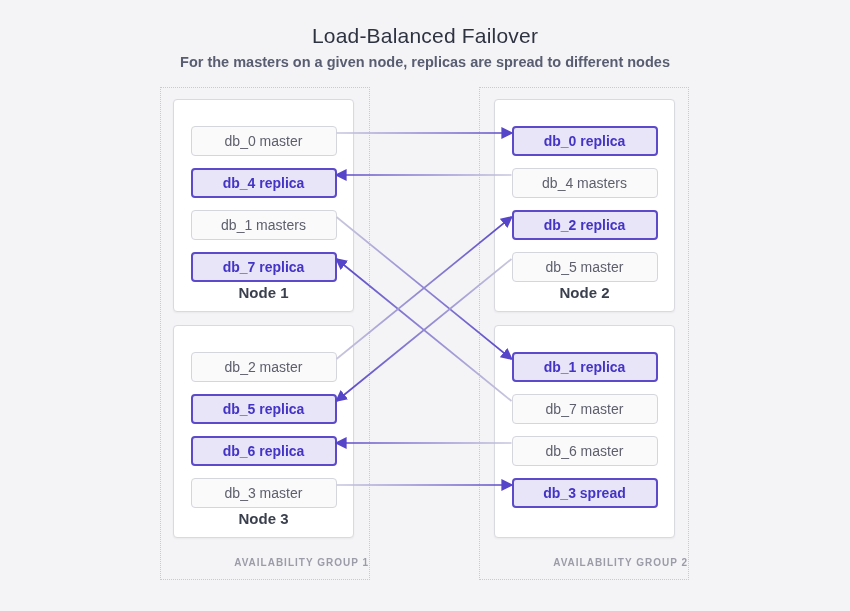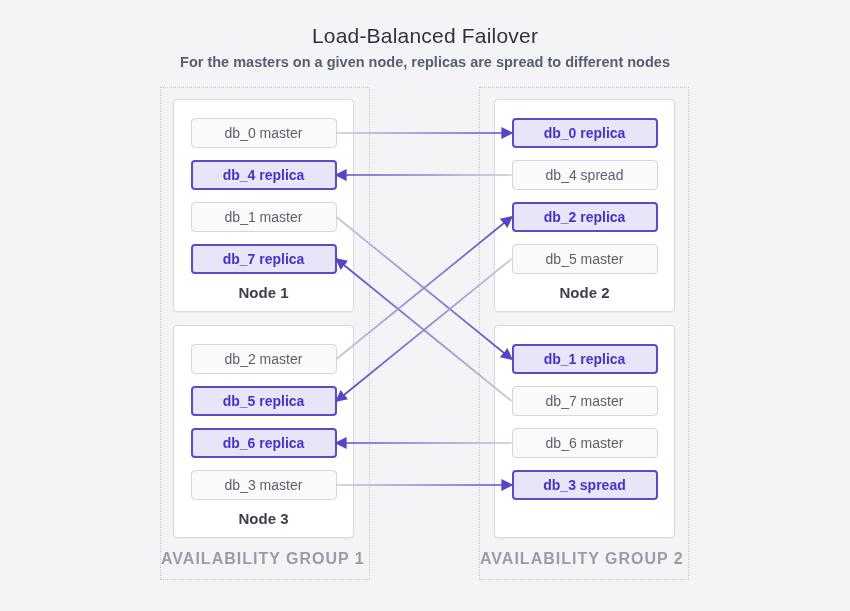--- a/index.html
+++ b/index.html
@@ -33,40 +33,40 @@
     font-size:14.5px;font-weight:700;color:var(--subtitle-text);
   }
 
   .group{
     position:absolute;top:87px;width:210px;height:493px;
     border:1px dotted var(--group-border);box-sizing:border-box;
   }
   .g1{left:160px;}
   .g2{left:479px;}
   .group-label{
-    position:absolute;bottom:11px;left:0;width:100%;text-align:left;
-    font-size:16px;font-weight:700;letter-spacing:1px;color:var(--group-label);
+    position:absolute;bottom:11px;left:0;width:100%;text-align:right;
+    font-size:10px;font-weight:700;letter-spacing:1px;color:var(--group-label);
   }
 
   .node{
     position:absolute;width:181px;height:213px;box-sizing:border-box;
     background:var(--node-bg);border:1px solid var(--node-border);border-radius:4px;
     padding-top:18px;box-shadow:0 1px 2px rgba(40,40,70,.05);
   }
   .n1{left:173px;top:99px;}
   .n2{left:494px;top:99px;}
   .n3{left:173px;top:325px;}
   .n4{left:494px;top:325px;}
   .node-label{
     position:absolute;bottom:10px;left:0;width:100%;text-align:center;
     font-size:15px;font-weight:700;color:var(--node-label);
   }
 
   .item{
-    width:146px;height:30px;margin:0 auto 12px auto;box-sizing:border-box;
+    width:146px;height:30px;margin:8px auto 12px auto;box-sizing:border-box;
     border-radius:4px;display:flex;align-items:center;justify-content:center;
     font-size:14px;
   }
   .item.master{
     background:var(--master-bg);border:1px solid var(--master-border);
     color:var(--master-text);font-weight:400;
   }
   .item.replica{
     background:var(--replica-bg);border:2px solid var(--replica-border);
     color:var(--replica-text);font-weight:700;
@@ -90,34 +90,34 @@
   </div>
 
   <div class="node n1">
     <div class="item master">
       <span>db_0 master</span>
     </div>
     <div class="item replica">
       <span>db_4 replica</span>
     </div>
     <div class="item master">
-      <span>db_1 master</span>
+      <span>db_1 masters</span>
     </div>
     <div class="item replica">
       <span>db_7 replica</span>
     </div>
     <div class="node-label">Node 1</div>
   </div>
 
   <div class="node n2">
     <div class="item replica">
       <span>db_0 replica</span>
     </div>
     <div class="item master">
-      <span>db_4 spread</span>
+      <span>db_4 masters</span>
     </div>
     <div class="item replica">
       <span>db_2 replica</span>
     </div>
     <div class="item master">
       <span>db_5 master</span>
     </div>
     <div class="node-label">Node 2</div>
   </div>
 

